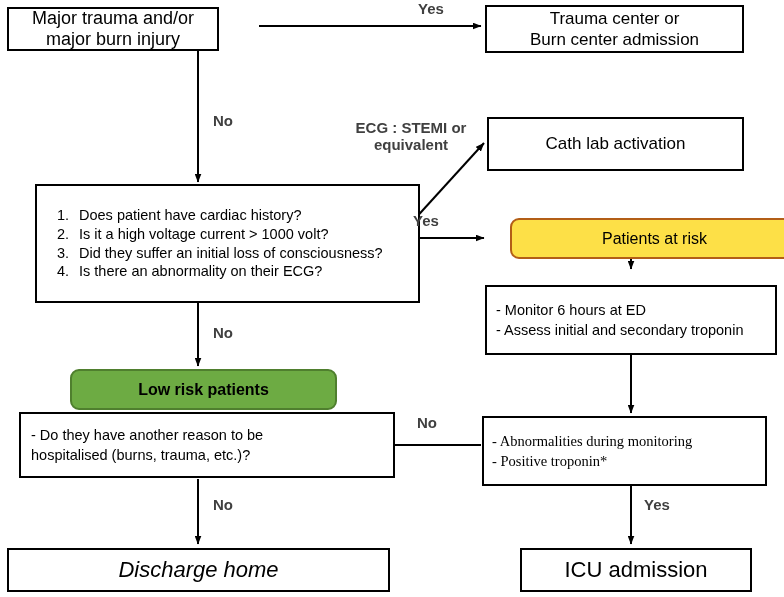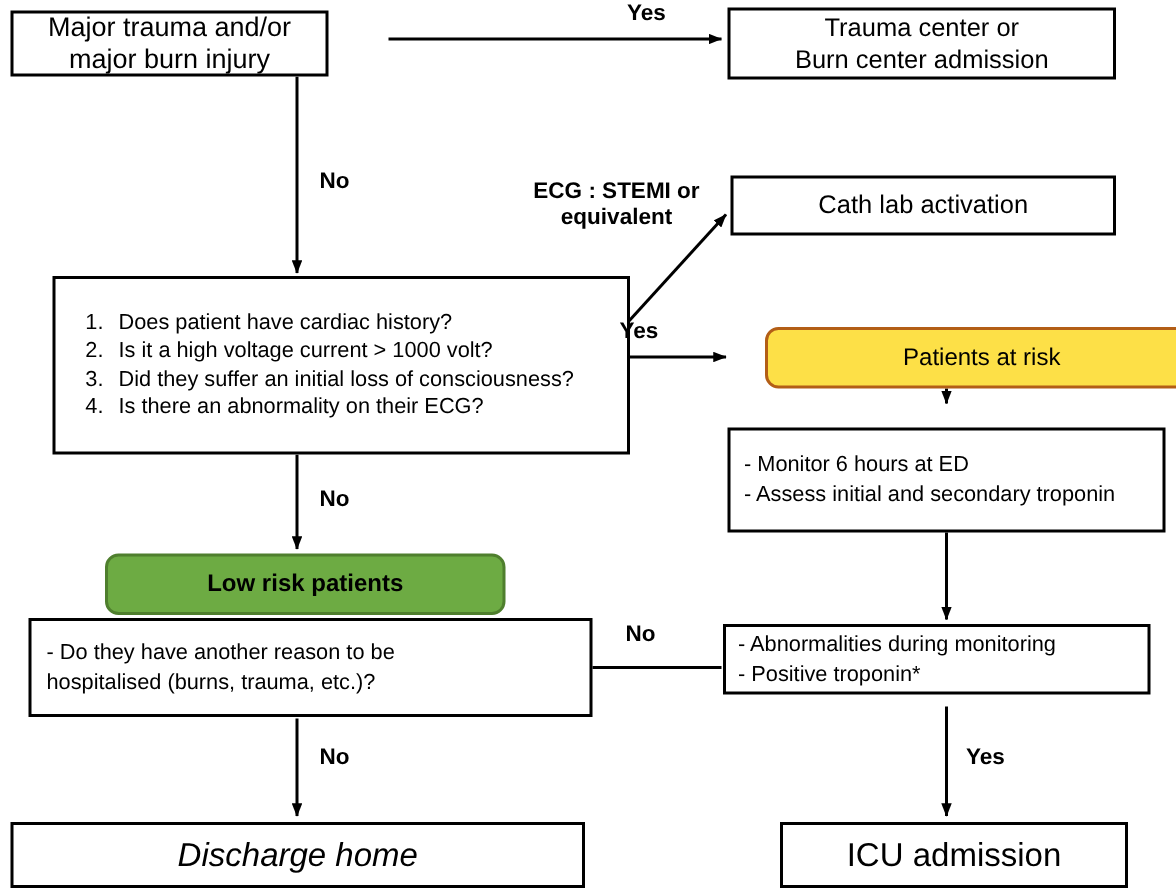--- a/index.html
+++ b/index.html
@@ -48,21 +48,21 @@
   .fill-green {
     background: #6dab43;
     border: 2px solid #4f7f2e;
     border-radius: 9px;
     font-weight: bold;
   }
   .edge-label {
     position: absolute;
     font-weight: bold;
     font-size: 15px;
-    color: #000000;
+    color: #404040;
     white-space: pre-line;
     line-height: 1.12;
   }
   svg.wires {
     position: absolute;
     left: 0;
     top: 0;
     width: 784px;
     height: 597px;
     pointer-events: none;
@@ -118,21 +118,21 @@
 
   <div class="node center" style="left:7px; top:7px; width:212px; height:44px; font-size:18px;">
     <span class="txt">Major trauma and/or major burn injury</span>
   </div>
 
   <div class="node center" style="left:485px; top:5px; width:259px; height:48px; font-size:17px; line-height:1.25;">
     <span class="txt">Trauma center or
 Burn center admission</span>
   </div>
 
-  <div class="node center" style="left:487px; top:117px; width:257px; height:40px; font-size:17px;align-items:center;">
+  <div class="node center" style="left:487px; top:117px; width:257px; height:54px; font-size:17px;align-items:center;">
     <span class="txt">Cath lab activation</span>
   </div>
 
   <div class="node lead" style="left:7px; top:184px; width:385px; height:119px; padding:8px 6px;margin-left:28px;">
     <ol class="qlist">
       <li>Does patient have cardiac history?</li>
       <li>Is it a high voltage current &gt; 1000 volt?</li>
       <li>Did they suffer an initial loss of consciousness?</li>
       <li>Is there an abnormality on their ECG?</li>
     </ol>
@@ -149,21 +149,21 @@
 
   <div class="node center fill-green" style="left:70px; top:369px; width:267px; height:41px; font-size:16px;">
     <span class="txt">Low risk patients</span>
   </div>
 
   <div class="node lead" style="left:7px; top:412px; width:376px; height:66px; padding:6px 10px;margin-left:12px;">
     <span class="txt dashlines">- Do they have another reason to be
 hospitalised (burns, trauma, etc.)?</span>
   </div>
 
-  <div class="node lead" style="left:482px; top:416px; width:285px; height:47px; padding:5px 8px;">
+  <div class="node lead" style="left:482px; top:416px; width:285px; height:70px; padding:5px 8px;font-family:Liberation Serif, serif;">
     <span class="txt dashlines">- Abnormalities during monitoring
 - Positive troponin*</span>
   </div>
 
   <div class="node center" style="left:7px; top:548px; width:383px; height:44px; font-size:22px;font-style:italic;">
     <span class="txt">Discharge home</span>
   </div>
 
   <div class="node center" style="left:520px; top:548px; width:232px; height:44px; font-size:22px;">
     <span class="txt">ICU admission</span>

